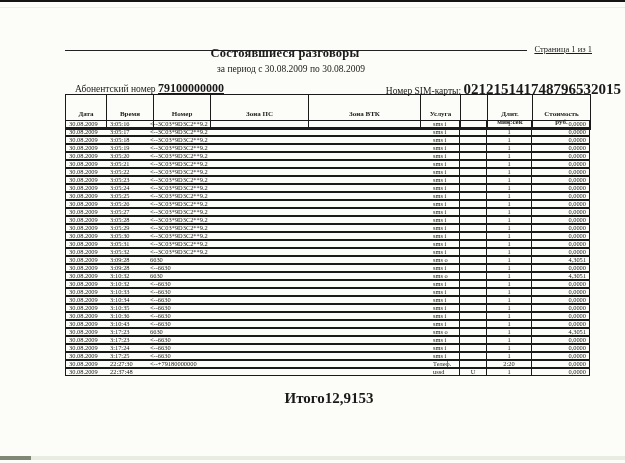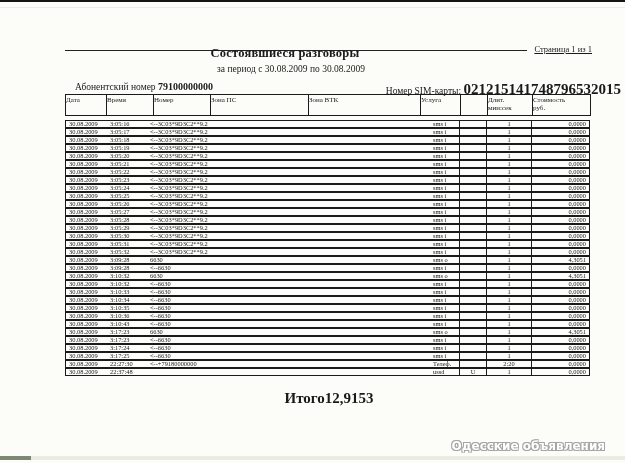--- a/index.html
+++ b/index.html
@@ -12,29 +12,29 @@
   .topbar2 { position:absolute; top:7px; left:0; width:625px; height:1px; background:#ececea; }
 
   .pagenum-row { position:absolute; top:44px; left:65px; width:527px; display:flex; align-items:flex-end; }
   .pagenum-rule { flex:1; border-bottom:1px solid #222; margin-bottom:3px; }
   .pagenum-label { font-size:8.5px; text-decoration:underline; padding-left:7px; white-space:nowrap; }
 
   .doc-title { position:absolute; top:46px; left:65px; width:440px; text-align:center; font-size:12.5px; font-weight:bold; letter-spacing:.2px; }
   .doc-subtitle { position:absolute; top:64px; left:65px; width:452px; text-align:center; font-size:9.5px; }
 
   .subscriber { position:absolute; top:81px; left:75px; font-size:9.5px; white-space:nowrap; }
-  .subscriber .num { font-weight:bold; font-size:10px; }
+  .subscriber .num { font-weight:bold; font-size:12px;text-decoration:underline; }
   .sim { position:absolute; top:81px; right:4px; font-size:9.5px; white-space:nowrap; }
   .sim .num { font-weight:bold; font-size:15px;text-align:right; }
 
   table { table-layout:fixed; }
   .hdr-table { position:absolute; top:94px; left:65px; width:525px; border-collapse:collapse; }
   .hdr-table th {
-    border:1px solid #1a1a1a; font-size:7px; font-weight:normal; text-align:left;
-    vertical-align:top; padding:1px 0 0 0; line-height:8px; height:19px; white-space:pre-line; overflow:hidden;
+    border:1px solid #1a1a1a; font-size:7px; font-weight:bold; text-align:center;
+    vertical-align:top; padding:15px 0 0 0; line-height:8px; height:19px; white-space:pre-line; overflow:hidden;
   }
 
   .data-table { position:absolute; top:120px; left:65px; width:525px; border-collapse:separate; border-spacing:0; }
   .data-table td {
     font-size:6.4px; line-height:6px; height:6px; padding:0 2px; white-space:nowrap; overflow:hidden;
     border-top:1px solid #1a1a1a; border-bottom:1px solid #1a1a1a;
   }
   .data-table td.c0 { border-left:1px solid #1a1a1a; padding-left:3px; }
   .data-table td.c3 { border-right:1px solid #1a1a1a; padding-left:5px; }
   .data-table td.c4 { border-right:1px solid #1a1a1a; text-align:center; }
@@ -410,17 +410,16 @@
       </tr>
     </tbody>
 </table>
 
 <div class="total-row">
   <span>Итого</span>
   <span>12,9153</span>
 </div>
 
 <div class="watermark">
-  <div class="wm2">Одесские объявления</div>
 </div>
 
 <div class="bottom-strip"></div>
 <div class="bottom-strip-dark"></div>
 
 </body></html>

